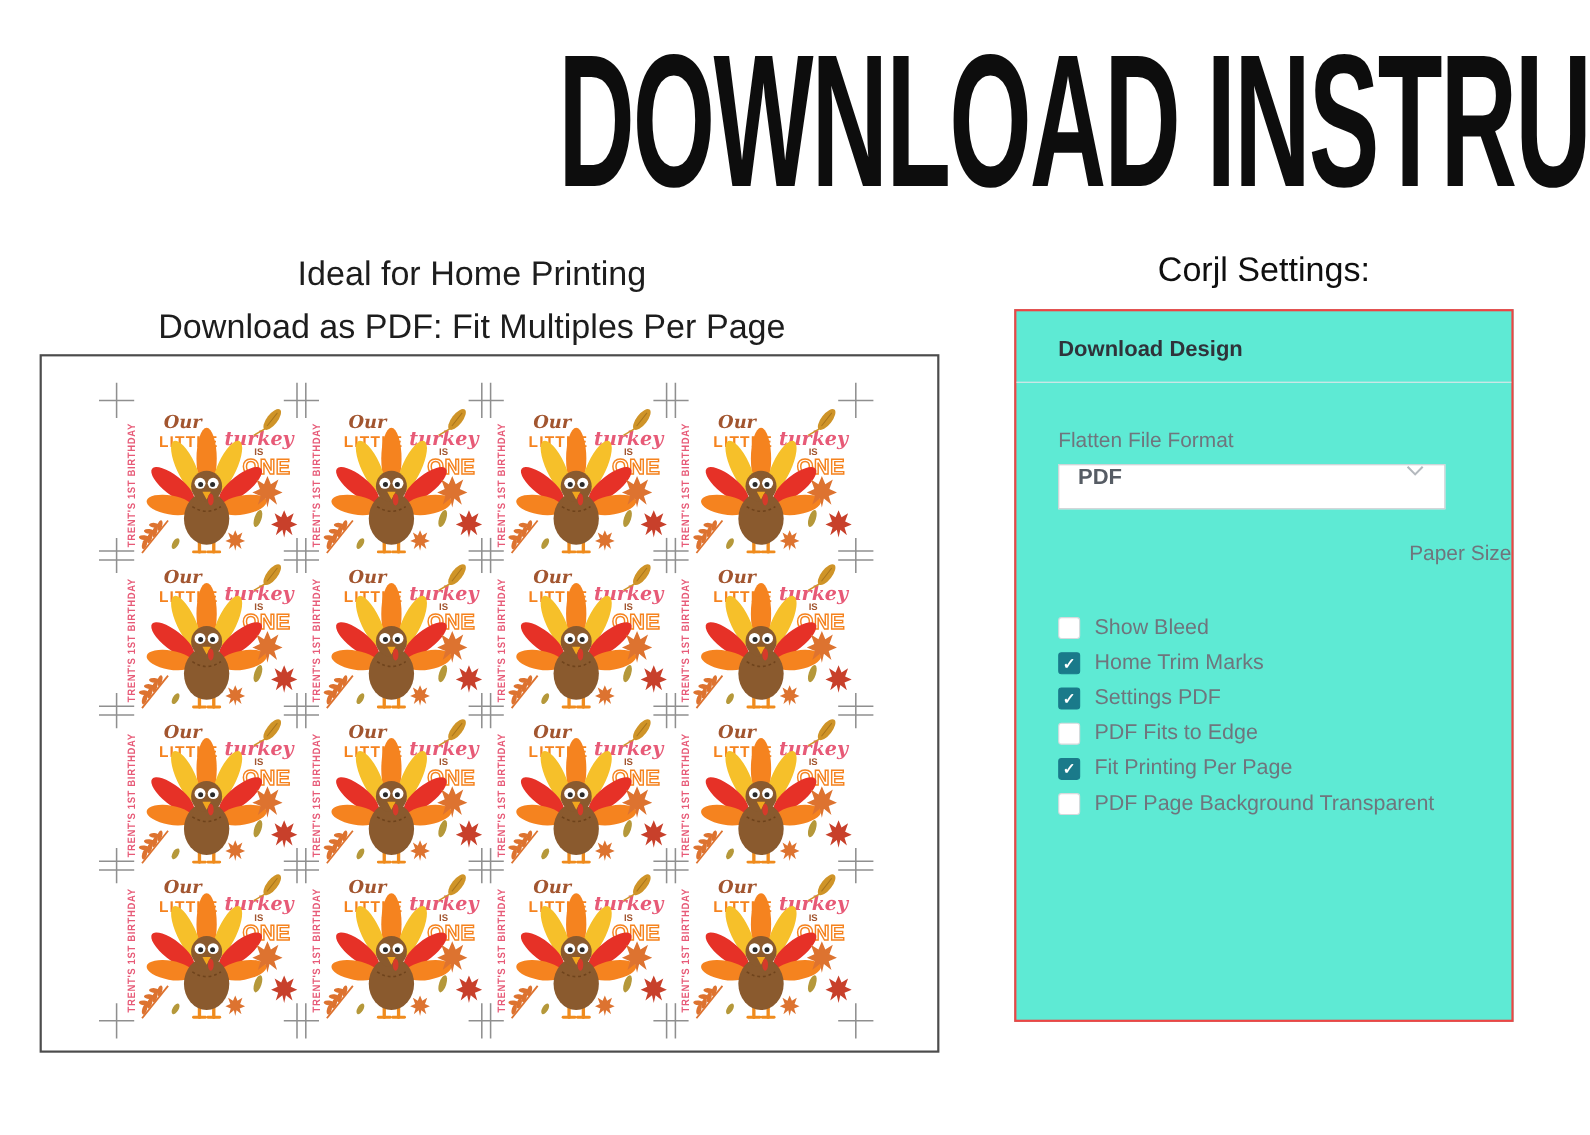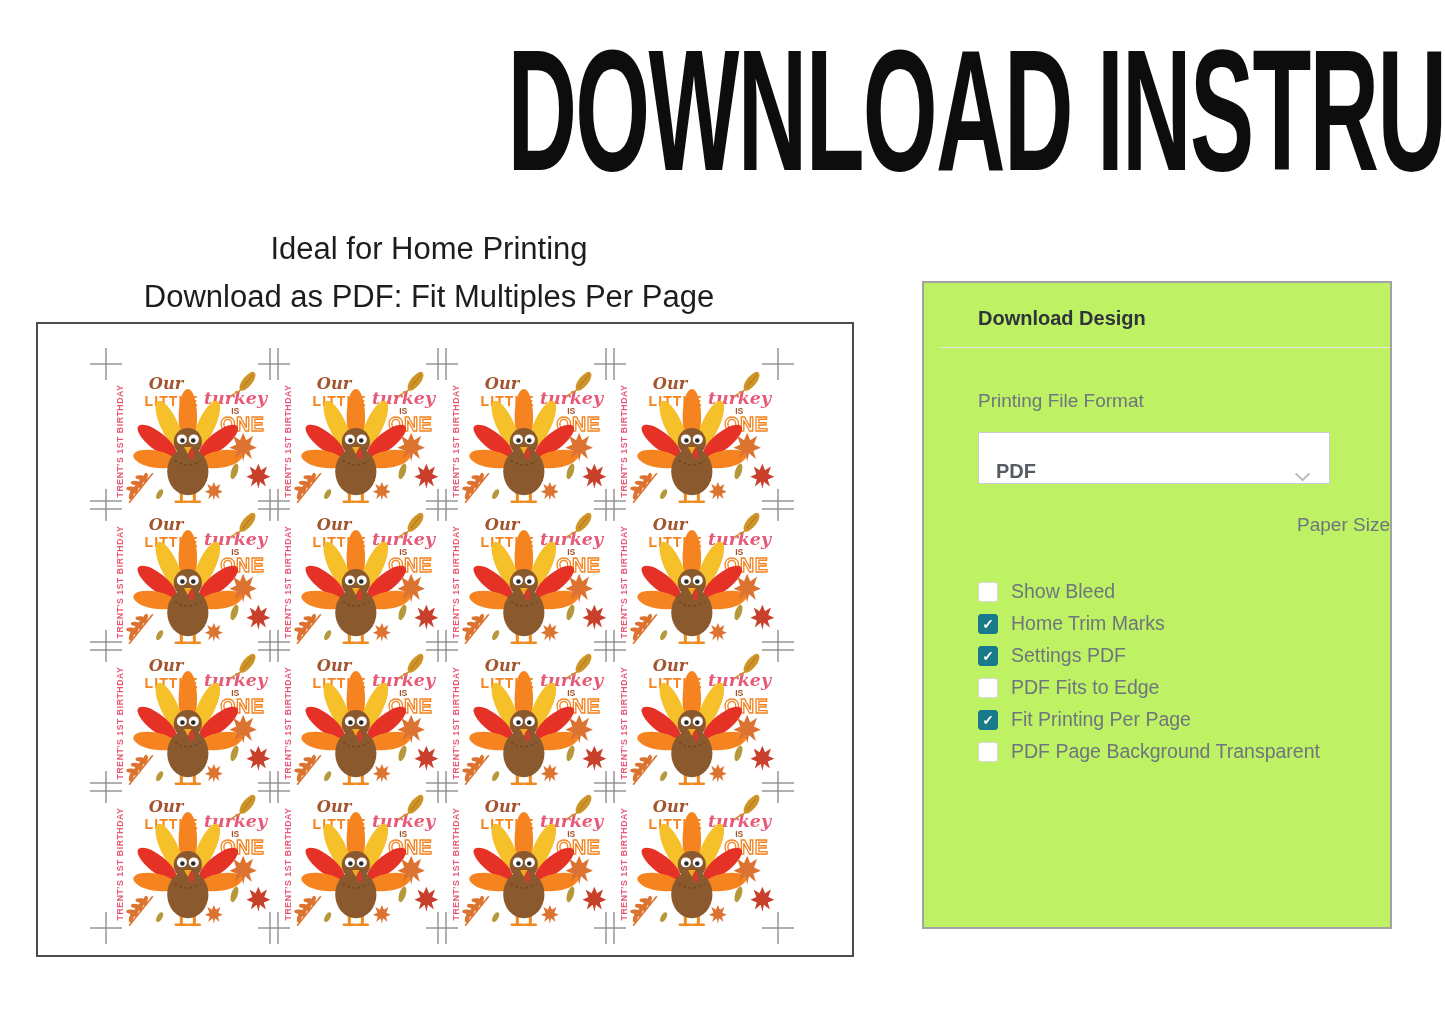--- a/index.html
+++ b/index.html
@@ -17,29 +17,29 @@
   .sub2{top:279px}
 
   .preview{position:absolute;left:36px;top:322px;width:814px;height:631px;
            border:2px solid #4c4c4c;background:#fff;}
   .trims{position:absolute;left:0;top:0;width:814px;height:631px;}
   .cell{position:absolute;}
 
   
   .heading{position:absolute;left:922px;top:227px;width:454px;text-align:center;
            font-size:31px;color:#0f0f0f;}
-  .panel{position:absolute;left:922px;top:281px;width:450px;height:644px;background:#bef264;
-         border:2px solid #a3a3a3;box-sizing:content-box;padding-left:16px;}
+  .panel{position:absolute;left:922px;top:281px;width:450px;height:644px;background:#5eead4;
+         border:2px solid #ef4444;box-sizing:content-box;padding-left:0;}
   .panel-inner{padding-left:38px;}
   .panel-title{padding-top:24px;font-size:20px;font-weight:700;color:#2f333a;}
   .divider{height:1px;background:#e4e7ea;margin-top:17px;}
   .field-label{margin-top:42px;font-size:19px;color:#6f757d;}
   .field-label.second{margin-top:30px;text-align:right;}
-  .select{margin-top:20px;width:352px;height:52px;border:1px solid #c9ccd0;background:#fff;
-          display:flex;align-items:flex-end;justify-content:space-between;
+  .select{margin-top:10px;width:352px;height:41px;border:1px solid #c9ccd0;background:#fff;
+          display:flex;align-items:flex-start;justify-content:space-between;
           padding:0 18px 0 17px;box-sizing:border-box;cursor:pointer;}
   .select-value{font-size:20px;font-weight:700;color:#565c64;}
   .chev{width:17px;height:11px;flex:0 0 auto;}
 
   .cbgroup{margin-top:44px;}
   .cb-row{display:flex;align-items:center;margin-bottom:9px;cursor:pointer;width:fit-content;justify-content:center;}
   .cb-box{width:20px;height:20px;border:1px solid #d6d9dc;border-radius:3px;background:#fff;
           box-sizing:border-box;display:flex;align-items:center;justify-content:center;flex:0 0 auto;}
   .cb-check{display:none;color:#fff;font-size:14px;font-weight:700;line-height:1;}
   .cb-row.checked .cb-box{background:var(--accent,#1a7a8a);border-color:var(--accent,#1a7a8a);}
@@ -261,28 +261,29 @@
         </svg>
         <svg class="cell" style="left:404px;top:463px" width="168" height="141" viewBox="0 0 150 130">
           <use href="#turkey-card-symbol"></use>
         </svg>
         <svg class="cell" style="left:572px;top:463px" width="168" height="141" viewBox="0 0 150 130">
           <use href="#turkey-card-symbol"></use>
         </svg>
       </div>
   </div>
 
+  <div class="heading">Corjl Settings:</div>
 
   <div class="panel">
     <div class="panel-inner">
       <div class="panel-title">Download Design</div>
     </div>
     <div class="divider"></div>
     <div class="panel-inner">
-      <div class="field-label">Printing File Format</div>
+      <div class="field-label">Flatten File Format</div>
       <div class="select">
         <span class="select-value">PDF</span>
         <svg class="chev" viewBox="0 0 12 8">
           <path d="M1 1l5 5 5-5" fill="none" stroke="#b4b9be" stroke-width="1.4"></path>
         </svg>
       </div>
 
       <div class="field-label second">Paper Size</div>
 
       <div class="cbgroup">

